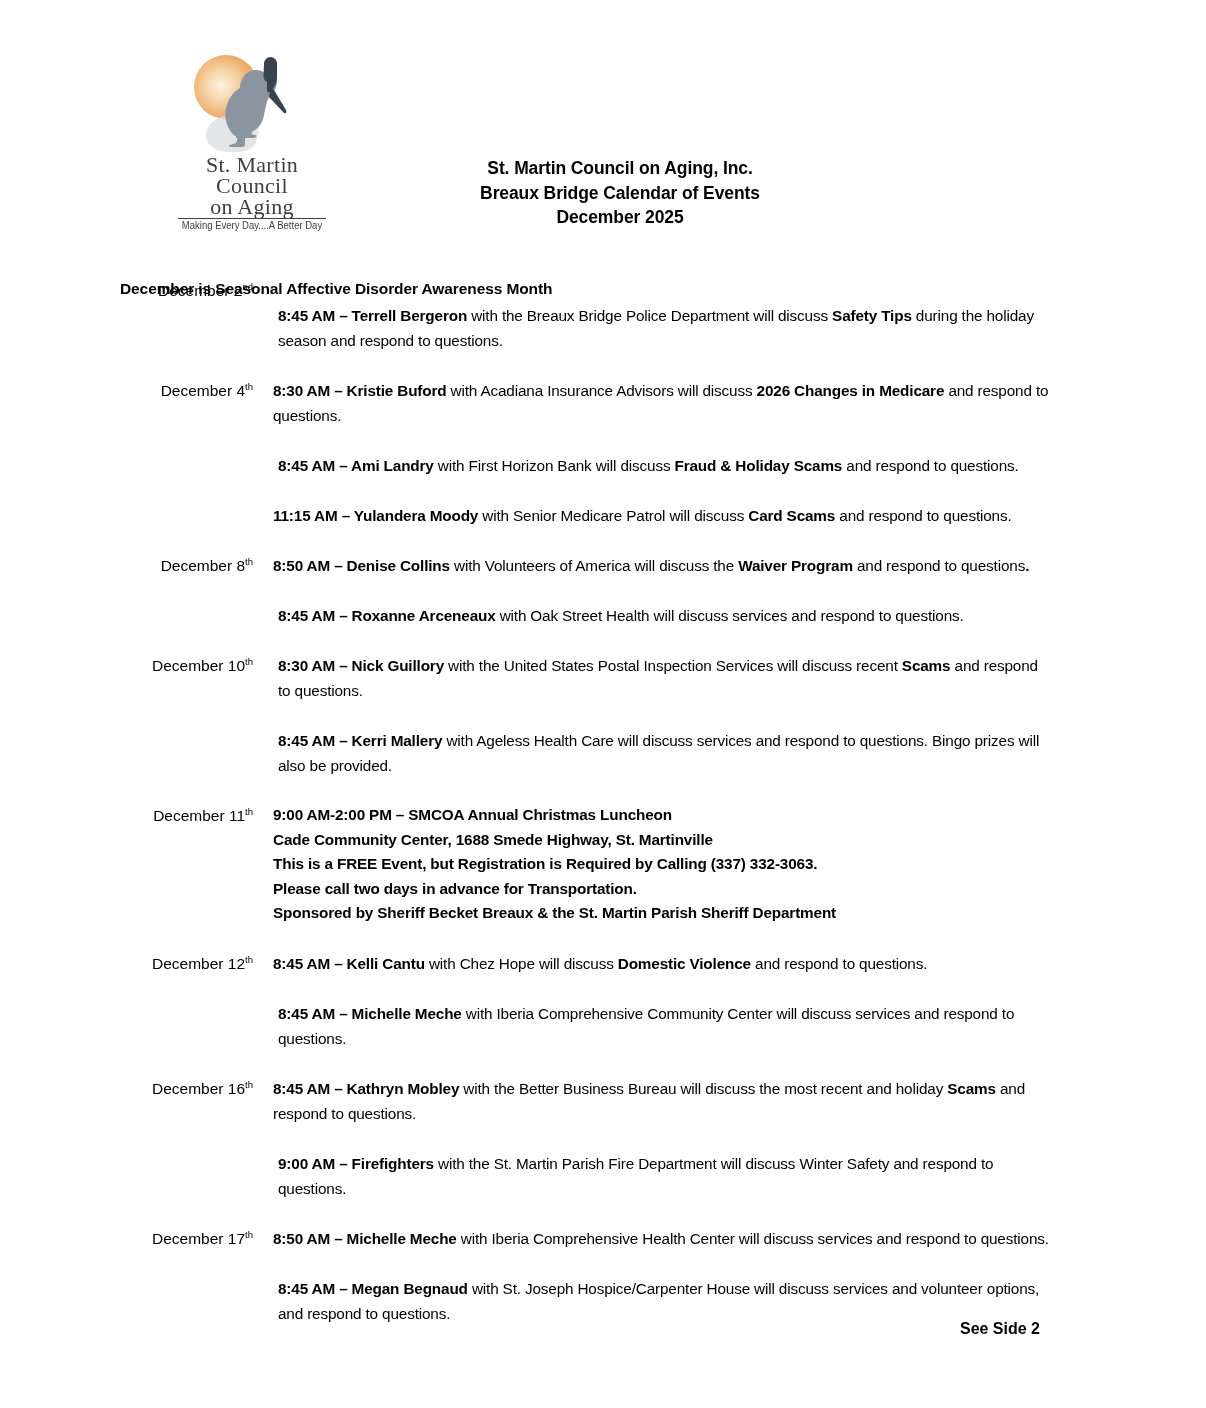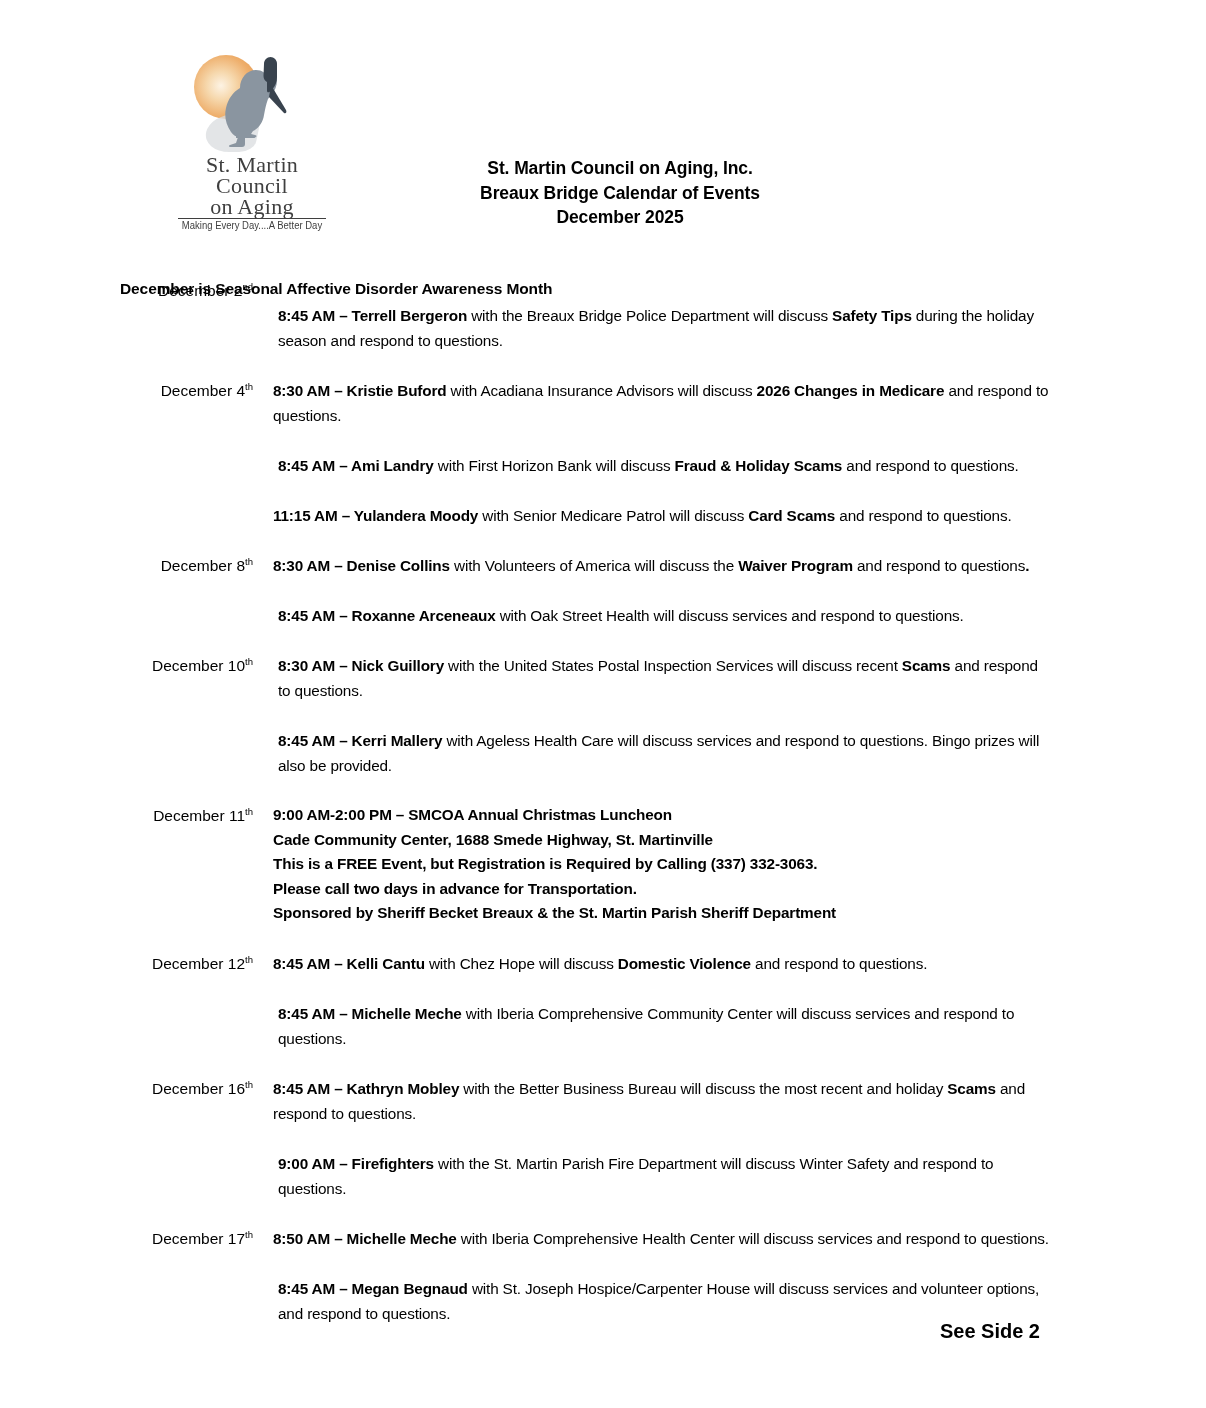--- a/index.html
+++ b/index.html
@@ -165,21 +165,21 @@
 
   .footer {
     position: absolute;
     left: 0;
     top: 1320px;
     width: 1206px;
   }
   .footer-inner {
     width: 1040px;
     text-align: right;
-    font-size: 20px;
+    font-size: 16px;
     font-weight: bold;
   }
 </style>
 </head>
 <body>
 
 <div class="page">
 
   <div class="header">
 
@@ -229,21 +229,21 @@
           <div class="gap"></div>
           <div class="para indent"><b>8:45 AM – Ami Landry</b><span> with First Horizon Bank will discuss </span><b>Fraud &amp; Holiday Scams</b><span> and respond to questions.</span></div>
           <div class="gap"></div>
           <div class="para"><b>11:15 AM – Yulandera Moody</b><span> with Senior Medicare Patrol will discuss </span><b>Card Scams</b><span> and respond to questions.</span></div>
         </div>
       </div>
       <div class="gap"></div>
       <div class="event-row">
         <div class="date-cell"><span>December 8</span><sup>th</sup></div>
         <div class="body-cell">
-          <div class="para"><b>8:30 AM – Denise Collins</b><span> with Volunteers of America will discuss the </span><b>Waiver Program</b><span> and respond to questions</span><b>.</b></div>
+          <div class="para"><b>8:50 AM – Denise Collins</b><span> with Volunteers of America will discuss the </span><b>Waiver Program</b><span> and respond to questions</span><b>.</b></div>
           <div class="gap"></div>
           <div class="para indent"><b>8:45 AM – Roxanne Arceneaux</b><span> with Oak Street Health will discuss services and respond to questions.</span></div>
         </div>
       </div>
       <div class="gap"></div>
       <div class="event-row">
         <div class="date-cell"><span>December 10</span><sup>th</sup></div>
         <div class="body-cell">
           <div class="para indent"><b>8:30 AM – Nick Guillory</b><span> with the United States Postal Inspection Services will discuss recent </span><b>Scams</b><span> and respond to questions.</span></div>
           <div class="gap"></div>

